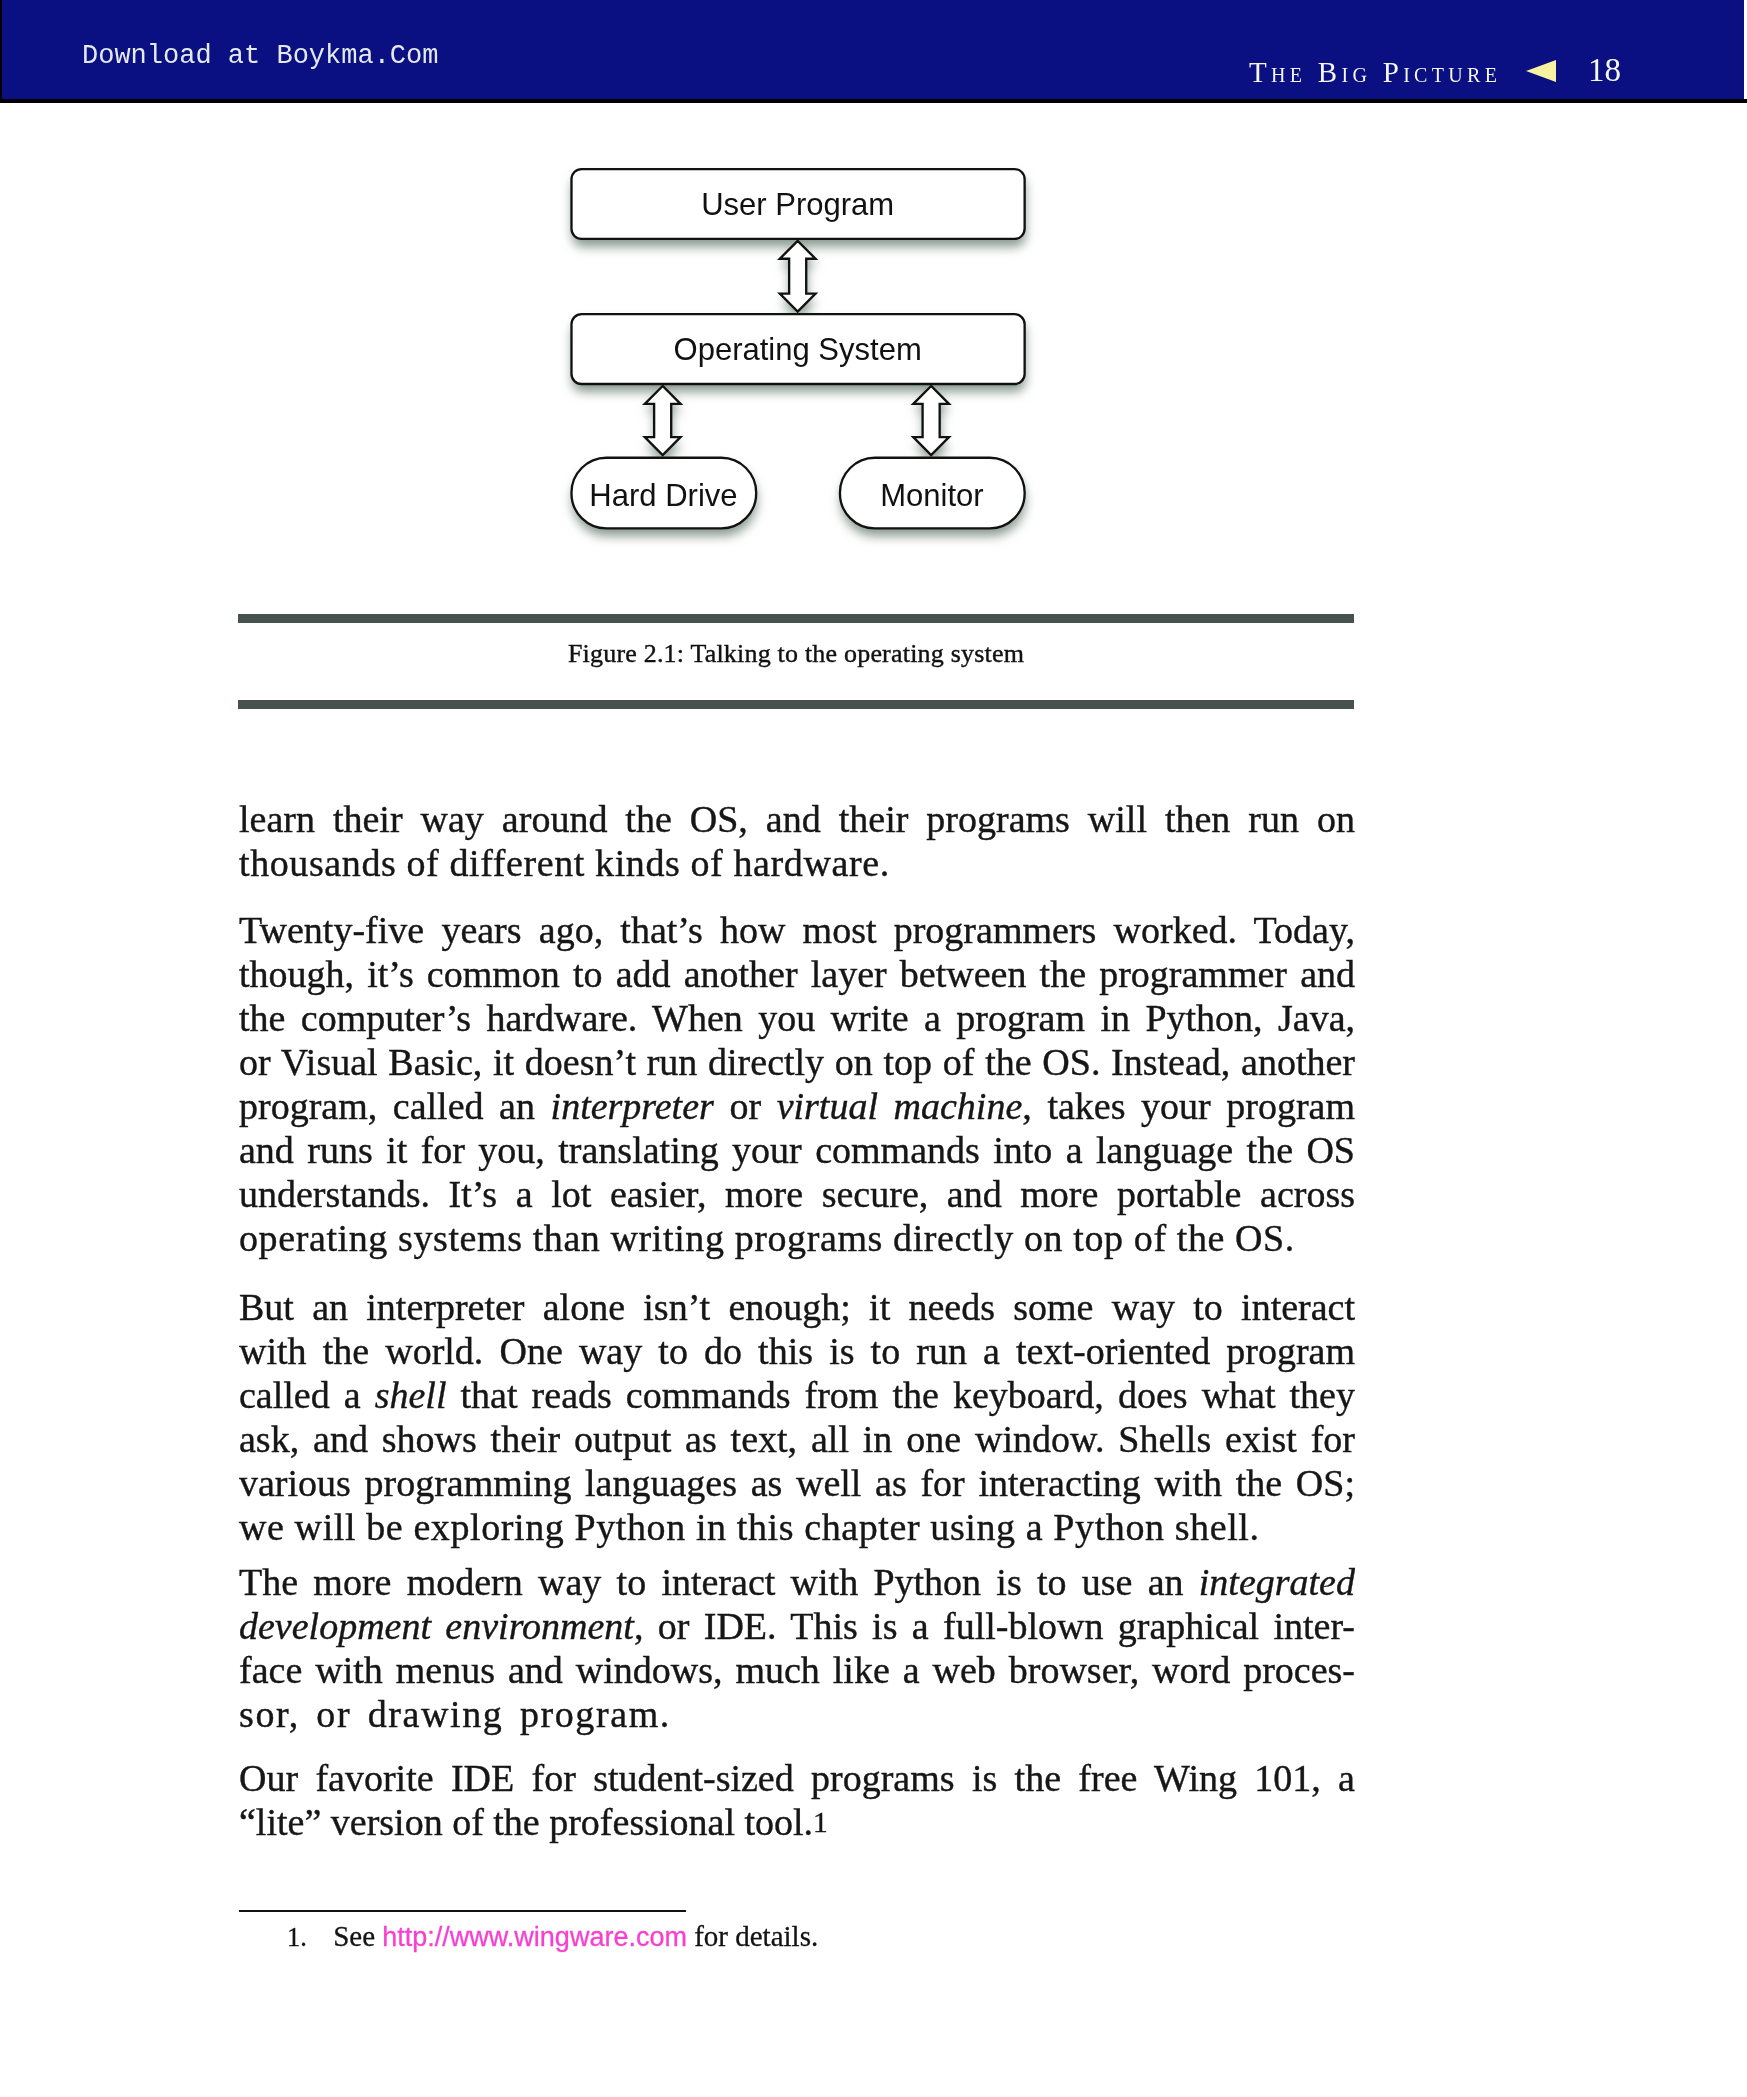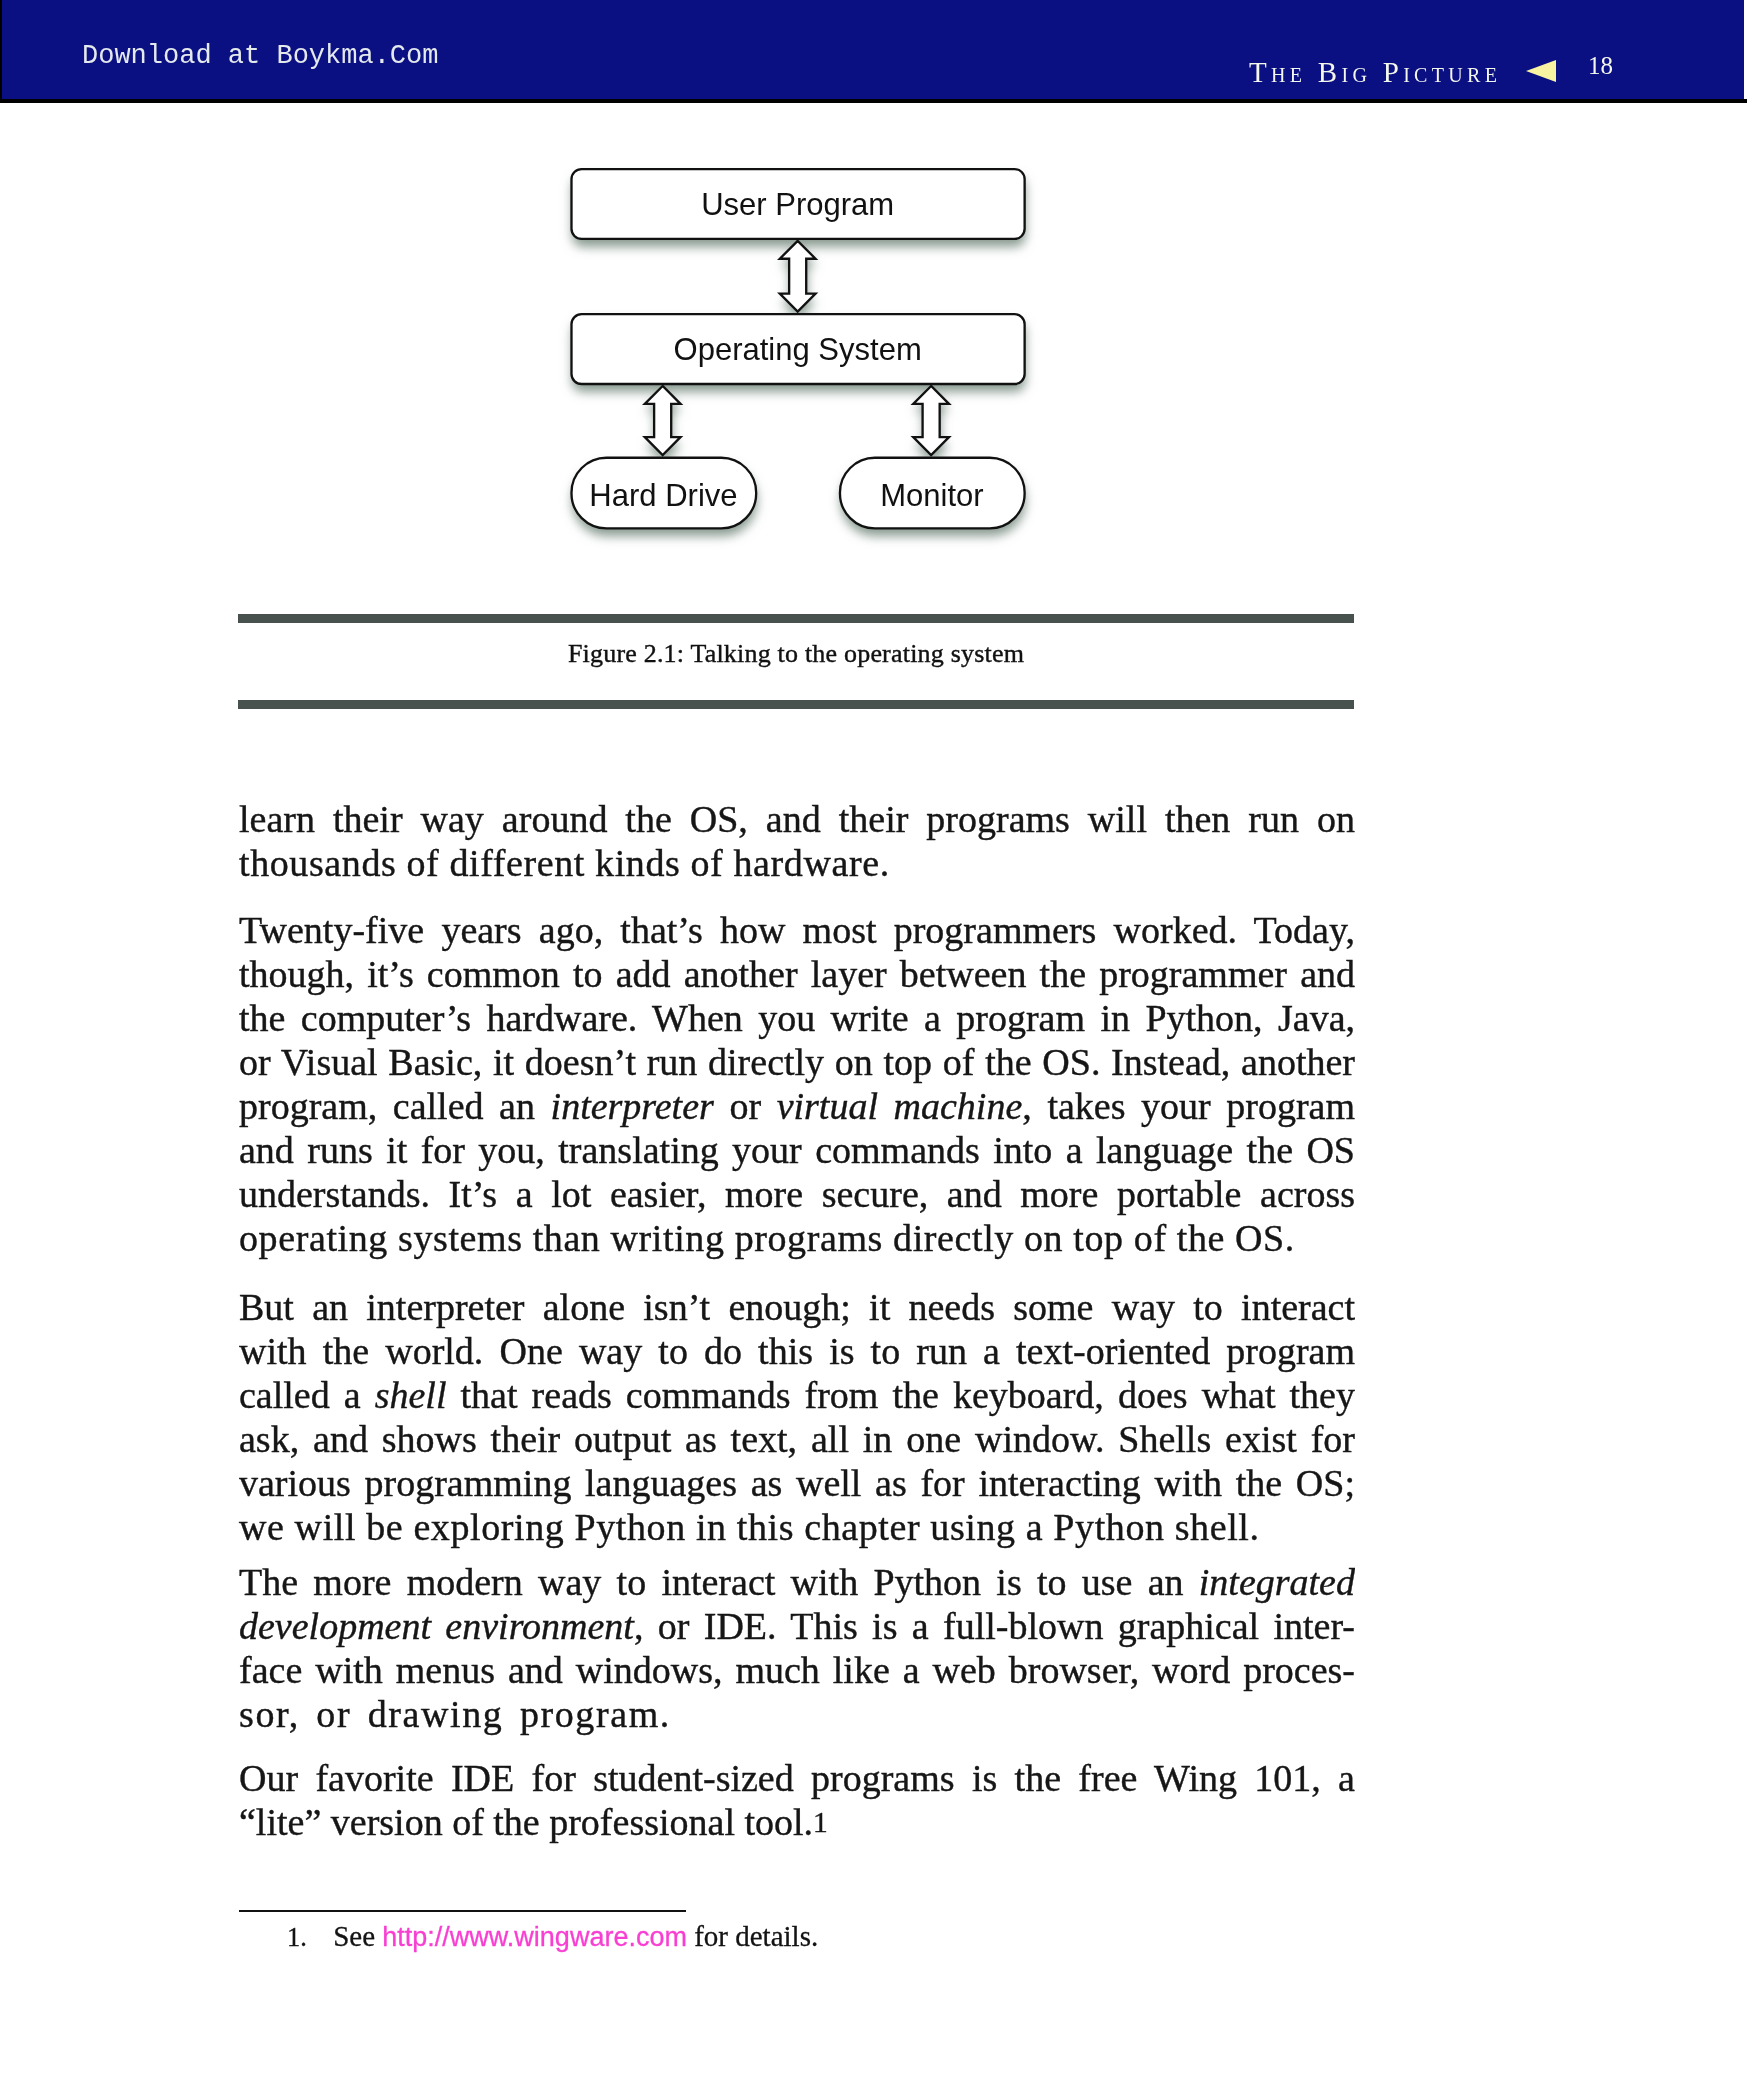--- a/index.html
+++ b/index.html
@@ -10,21 +10,21 @@
   .hdr { position:absolute; left:0; top:0; width:1744px; height:99px;
          background:#0a0f82; border-left:2.3px solid #000; }
   .hdr-black { position:absolute; left:0; top:99px; width:1748px; height:3.9px; background:#000; }
   .dl { position:absolute; left:45px; top:41px; font-family:Liberation Mono, monospace;
         font-size:27px; color:#e4e9ec;margin-left:37px; }
   .rchap { position:absolute; left:1249px; top:56px; color:#f4f7ec;
            font-size:29px; font-variant:small-caps; letter-spacing:4.3px; }
   .tri { position:absolute; left:1526px; top:60px; width:0; height:0;
          border-top:11.3px solid transparent; border-bottom:11.3px solid transparent;
          border-right:30px solid #f7f3a0; }
-  .pgnum { position:absolute; left:1588px; top:52px; color:#f4f7ec; font-size:25px; }
+  .pgnum { position:absolute; left:1588px; top:52px; color:#f4f7ec; font-size:33px; }
 
   
   .bar { position:absolute; left:238px; width:1116px; height:9.3px; background:#47514e; }
   .cap { position:absolute; left:238px; top:639px; width:1116px; text-align:center;
          font-size:26px; color:#111; letter-spacing:0.2px; -webkit-text-stroke:0.4px #111; }
 
   
   .bodytxt { position:absolute; left:239px; top:797px; width:1116px;
              font-size:38px; color:#161616; -webkit-text-stroke:0.4px #161616; }
   

